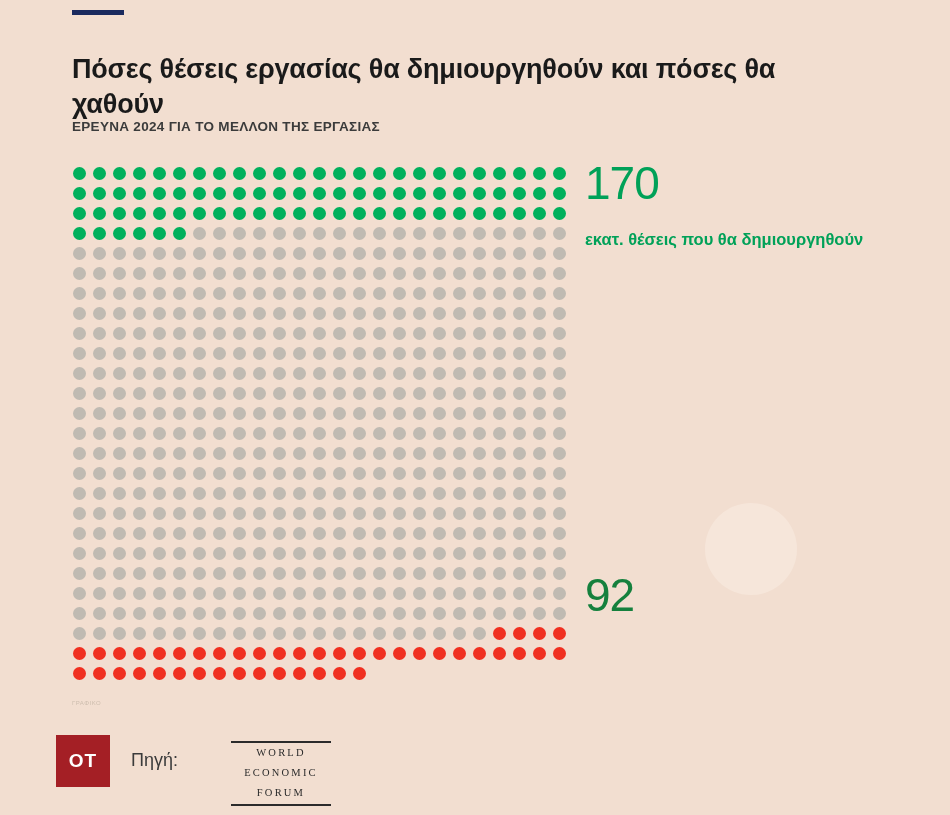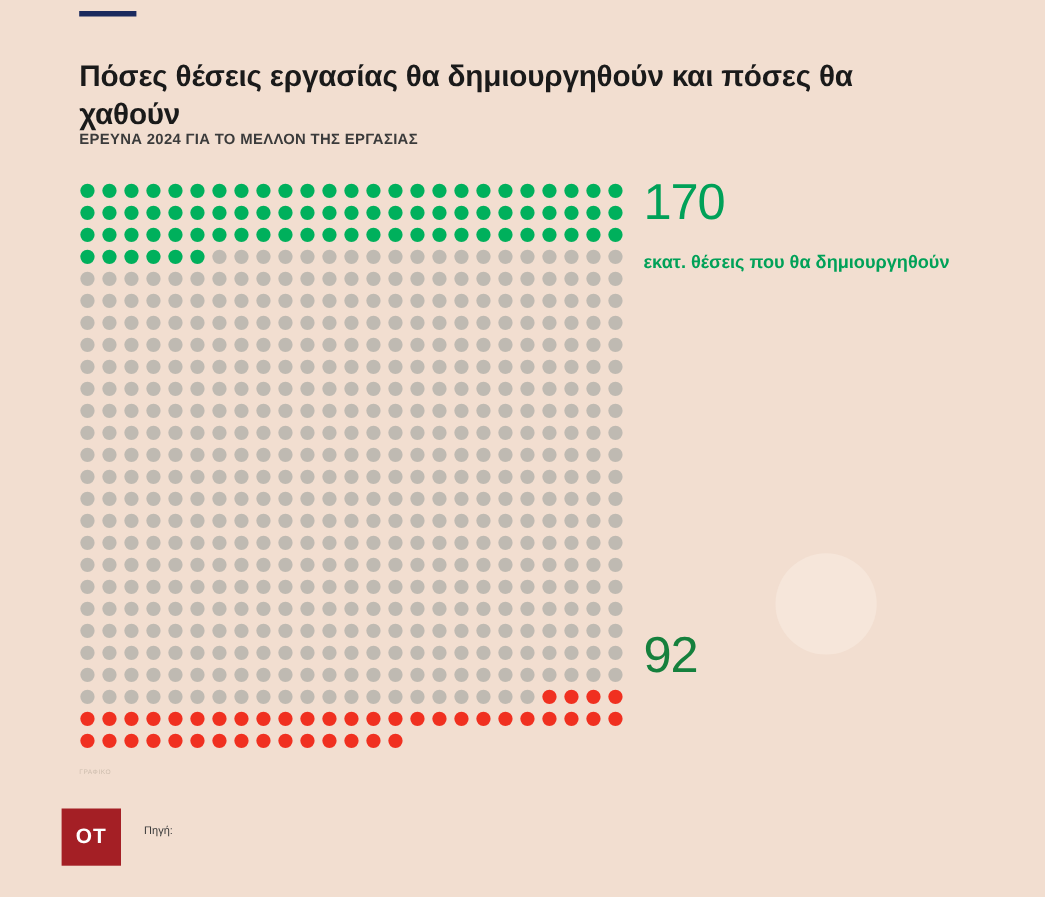--- a/index.html
+++ b/index.html
@@ -119,21 +119,21 @@
     font-weight: bold;
     letter-spacing: 1px;
     display: flex;
     align-items: center;
     justify-content: center;
   }
   .source-label {
     position: absolute;
     left: 75px;
     top: 15px;
-    font-size: 10px;
+    font-size: 18px;
     color: #3b3b3b;
   }
   .wef-logo {
     position: absolute;
     left: 140px;
     top: 6px;
     width: 170px;
     text-align: center;
     color: #2b2b2b;
   }
@@ -821,15 +821,22 @@
 
   <div class="stat stat-red" id="stat-red">
     <div class="stat-number">92</div>
   </div>
 
   <div class="tiny-credit">ΓΡΑΦΙΚΟ</div>
 
   <div class="footer">
     <div class="ot-logo">ΟΤ</div>
     <div class="source-label">Πηγή:</div>
+    <div class="wef-logo">
+      <div class="wef-line"></div>
+      <div class="wef-text">WORLD</div>
+      <div class="wef-text">ECONOMIC</div>
+      <div class="wef-text">FORUM</div>
+      <div class="wef-line"></div>
+    </div>
   </div>
 
 </div>
 
 </body></html>

